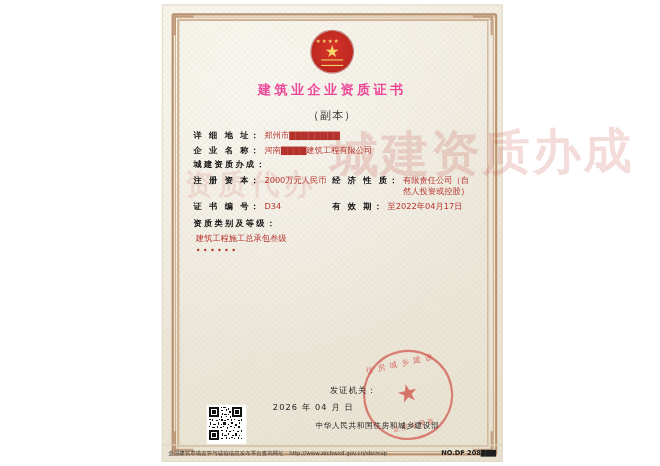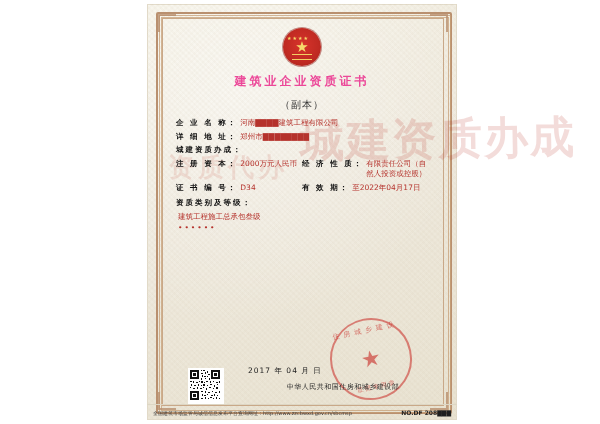--- a/index.html
+++ b/index.html
@@ -185,27 +185,27 @@
 
   <div class="title">建筑业企业资质证书</div>
   <div class="subtitle">（副本）</div>
 
   <div class="watermark">城建资质办成</div>
   <div class="watermark2">资质代办</div>
 
   <div class="fields">
 
     <div class="row">
+      <span class="lbl">详 细 地 址：</span>
+      <span class="val">郑州市▇▇▇▇▇▇▇▇</span>
+    </div>
+
+    <div class="row">
       <span class="lbl">企 业 名 称：</span>
       <span class="val">河南▇▇▇▇建筑工程有限公司</span>
-    </div>
-
-    <div class="row">
-      <span class="lbl">详 细 地 址：</span>
-      <span class="val">郑州市▇▇▇▇▇▇▇▇</span>
     </div>
 
     <div class="row twocol">
       <span class="half">
         <span class="lbl">城建资质办成：</span>
         <span class="val"></span>
       </span>
     </div>
 
     <div class="row twocol">
@@ -237,21 +237,22 @@
     </div>
 
   </div>
 
   <div class="seal">
     <span class="seal-text">住房城乡建设</span>
     <span class="seal-star">★</span>
     <span class="seal-bottom">证照专用章</span>
   </div>
 
-  <div class="issue-date">2017 年 04 月          日</div>
+  <div class="issue">发证机关：</div>
+  <div class="issue-date">2026 年 04 月          日</div>
   <div class="ministry">中华人民共和国住房和城乡建设部</div>
 
   <div class="qr">
     <svg width="32" height="32" viewBox="0 0 32 32" shape-rendering="crispEdges">
       <rect width="32" height="32" fill="#ffffff"></rect>
       <g fill="#111111">
         <rect x="1" y="1" width="9" height="9"></rect>
           <rect x="3" y="3" width="5" height="5" fill="#fff"></rect>
           <rect x="4" y="4" width="3" height="3"></rect>
         <rect x="22" y="1" width="9" height="9"></rect>

